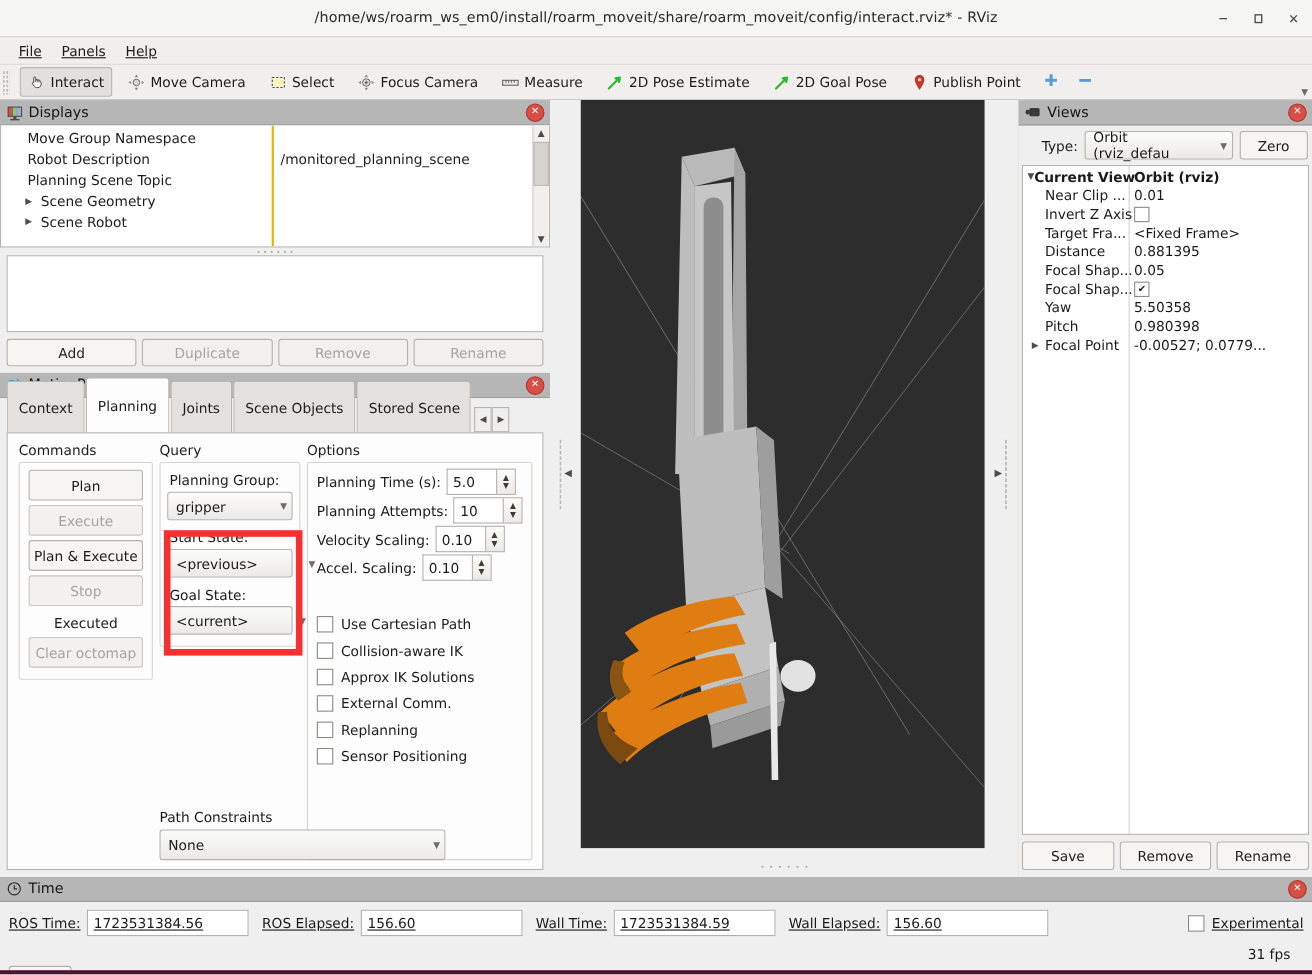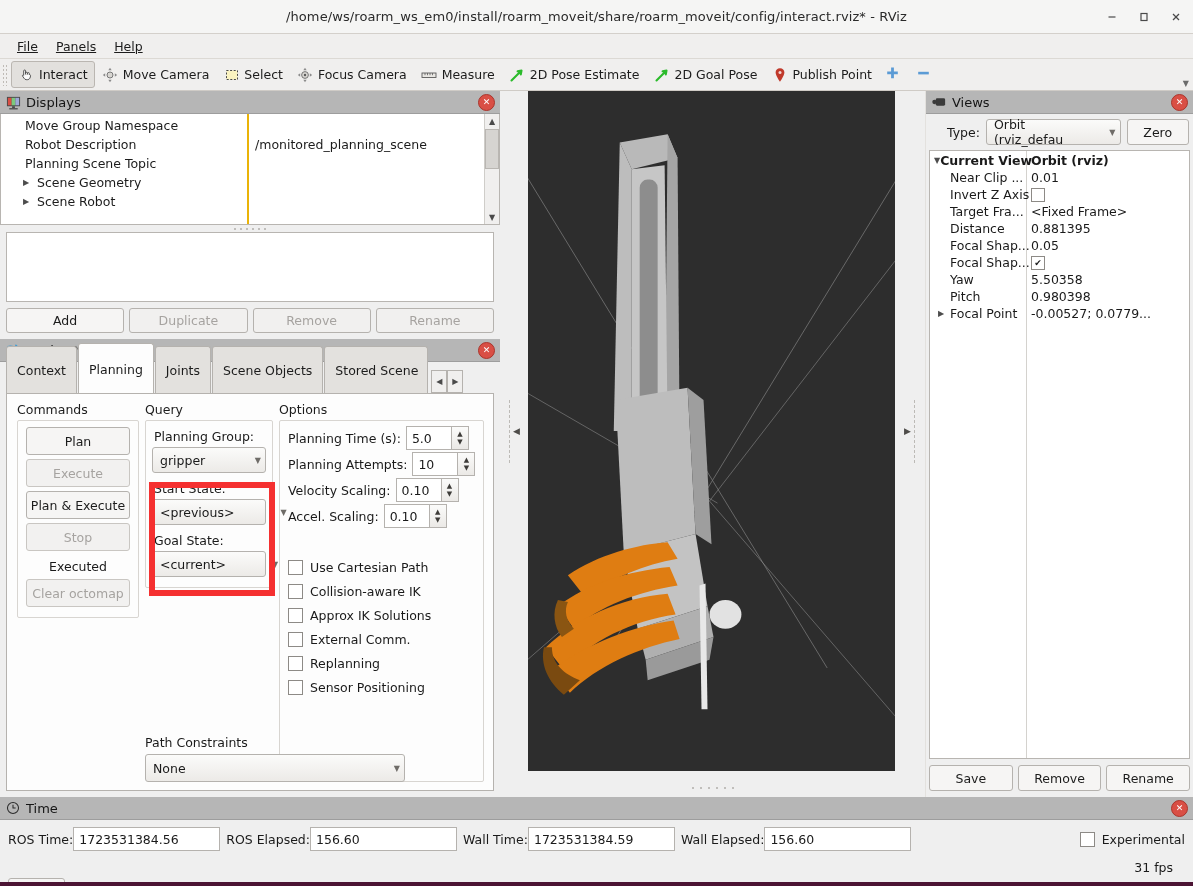--- a/index.html
+++ b/index.html
@@ -34,21 +34,21 @@
   .menubar {
     height: 24px; background: #f0efee; display: flex; align-items: center; padding-left: 8px;
     border-bottom: 1px solid #dcd9d4; flex: 0 0 24px;
   }
   .menu-item { padding: 2px 9px; font-size: 12.5px; color: #1c1c1c; }
   .menu-item u { text-decoration: underline; }
 
   
   .toolbar {
     height: 31px; background: #f0efee; display: flex; align-items: center; padding-left: 2px;
-    border-bottom: 1px solid #cfcbc6; flex: 0 0 31px; position: relative;
+    border-bottom: 1px solid #cfcbc6; flex: 0 0 31px; position: relative; gap: 7px;
   }
   .grip { width: 7px; height: 22px; margin-right: 2px;
           background-image: radial-gradient(#b6b2ac 35%, transparent 36%);
           background-size: 3px 4px; opacity: .85; }
   .tbtn { display: flex; align-items: center; gap: 4px; height: 25px; padding: 0 6px; border-radius: 3px;
           font-size: 12.5px; color: #1c1c1c; white-space: nowrap; border: 1px solid transparent; }
   .tbtn.active { background: #e2e0dd; border: 1px solid #bab6b1; }
   .tbtn .ticon { width: 17px; height: 17px; display: inline-flex; align-items: center; justify-content: center; }
   .tb-extra { margin-left: 6px; display: flex; align-items: center; gap: 16px; }
   .tb-arrow { position: absolute; right: 4px; bottom: 2px; font-size: 8px; color: #6b6b6b; }
@@ -199,21 +199,21 @@
   .vt-val { height: 17px; display: flex; align-items: center; font-size: 12.5px; padding-left: 4px; white-space: nowrap; overflow: hidden; }
   .vt-val.bold { font-weight: bold; }
   .mini-chk { width: 12px; height: 12px; border: 1px solid #8d8a86; background: #fff; display: flex;
               align-items: center; justify-content: center; font-size: 9px; }
   .views-buttons { display: flex; gap: 5px; padding: 6px 3px; }
   .views-buttons .btn { height: 24px; }
 
   
   .timepanel { flex: 0 0 auto; }
   .time-body { background: #efefef; padding: 6px 8px 0 8px; }
-  .time-row { display: flex; align-items: center; height: 26px; }
+  .time-row { display: flex; align-items: center; gap: 6px; height: 26px; text-decoration: underline; }
   .time-lab { font-size: 12.5px; white-space: nowrap; }
   .time-field { height: 22px; background: #ffffff; border: 1px solid #b5b2ae; display: flex; align-items: center;
                 padding: 0 5px; font-size: 12.5px; }
   .time-field.w1 { width: 135px; }
   .time-right { margin-left: auto; display: flex; align-items: center; gap: 7px; }
   .time-row2 { display: flex; align-items: center; height: 30px; }
   .reset-btn { height: 24px; padding: 0 10px; background: #f6f5f4; border: 1px solid #b5b2ae; border-radius: 3px;
                display: flex; align-items: center; font-size: 12.5px; margin-top: 48px; }
   .fps { margin-left: auto; font-size: 12.5px; padding-right: 12px; }
   .bottom-strip { height: 4px; background: #4c1434; }

